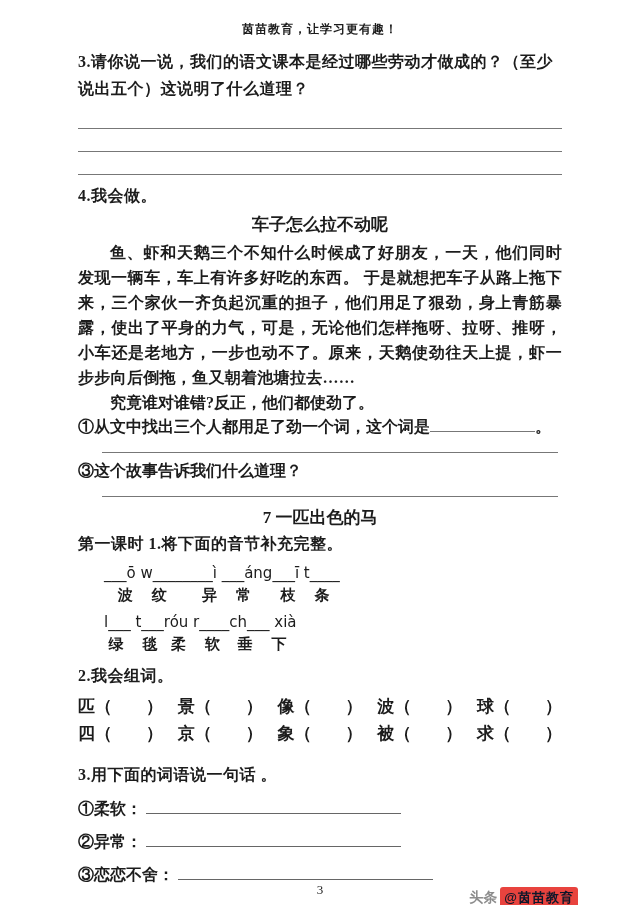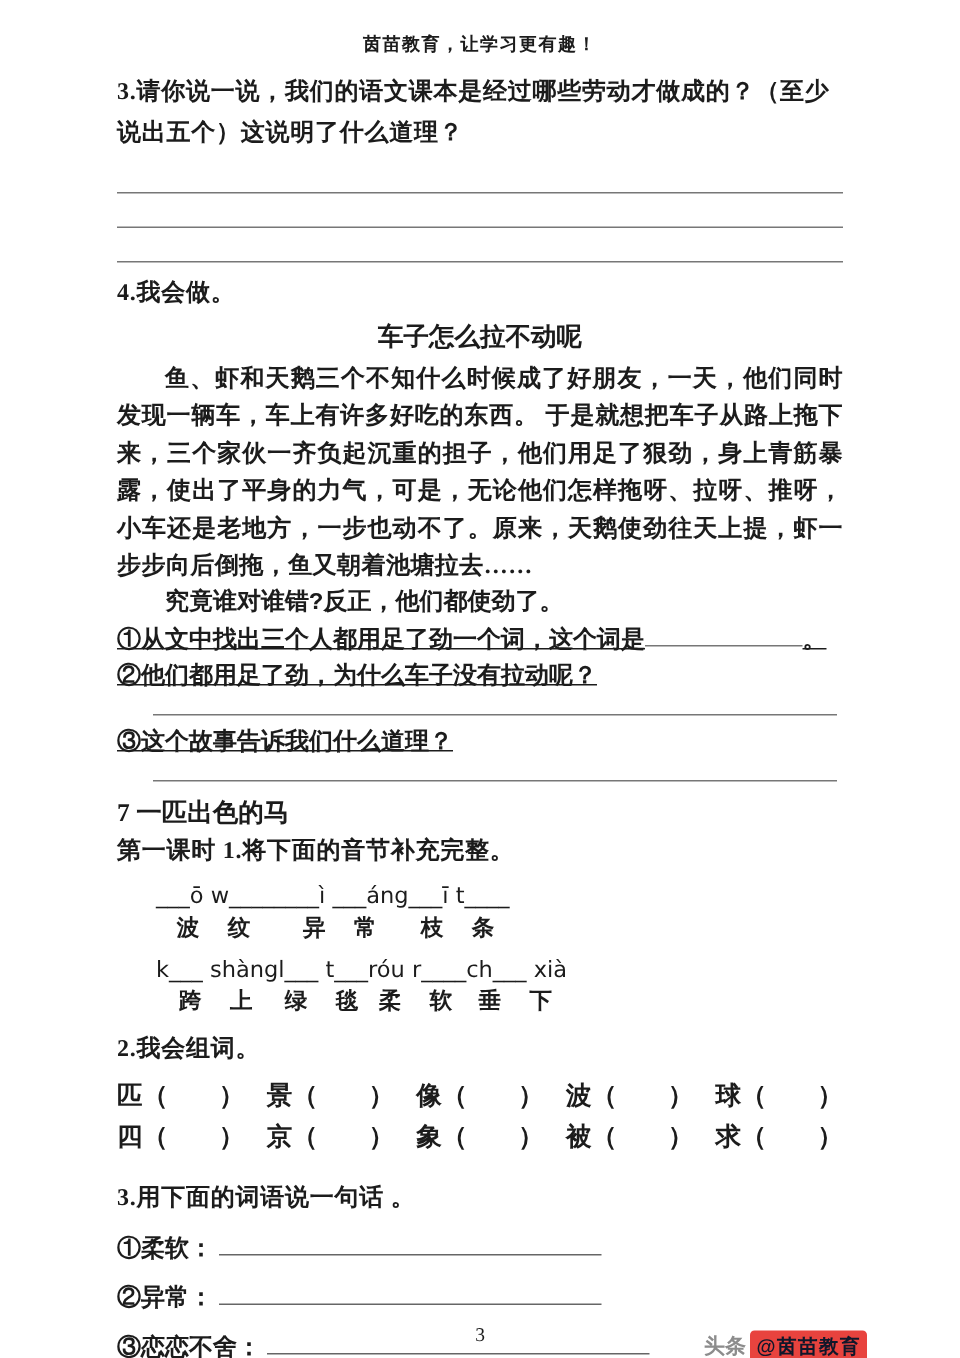--- a/index.html
+++ b/index.html
@@ -33,30 +33,30 @@
   .answer-line.indented { margin-left: 24px; margin-right: 4px; height: 14px; margin-bottom: 6px; }
   .section-label { margin-top: 7px; }
   .story-title { text-align: center; font-size: 17px; margin-top: 3px; }
   .story-paragraph {
     text-align: justify;
     text-indent: 2em;
     line-height: 25px;
     letter-spacing: 0.3px;
     margin-top: 2px;
   }
-  .story-closing { text-indent: 2em; line-height: 25px; font-family: Liberation Mono, monospace; }
-  .sub-row { line-height: 24px; text-decoration: underline; }
+  .story-closing { text-indent: 2em; line-height: 25px; }
+  .sub-row { line-height: 24px; }
   .inline-blank {
     display: inline-block;
     width: 105px;
     height: 1em;
     border-bottom: 1.5px solid #777;
     vertical-align: baseline;
   }
-  .lesson-title { text-align: left; font-size: 17px; margin-top: 8px; }
+  .lesson-title { text-align: center; font-size: 17px; margin-top: 8px; }
   .pinyin-rows { padding: 0 22px 0 26px; }
   .pinyin-row {
     display: flex;
     justify-content: flex-start;
     margin-top: 6px;
   }
   .pinyin-item { text-align: center; }
   .pinyin {
     font-family: "DejaVu Sans", "Liberation Sans", sans-serif;
     font-weight: normal;
@@ -126,21 +126,20 @@
       </div>
   </div>
 
   <div>
     <p class="q-text section-label">4.我会做。</p>
     <p class="story-title">车子怎么拉不动呢</p>
     <p class="story-paragraph">鱼、虾和天鹅三个不知什么时候成了好朋友，一天，他们同时发现一辆车，车上有许多好吃的东西。 于是就想把车子从路上拖下来，三个家伙一齐负起沉重的担子，他们用足了狠劲，身上青筋暴露，使出了平身的力气，可是，无论他们怎样拖呀、拉呀、推呀，小车还是老地方，一步也动不了。原来，天鹅使劲往天上提，虾一步步向后倒拖，鱼又朝着池塘拉去……</p>
     <p class="story-closing">究竟谁对谁错?反正，他们都使劲了。</p>
     <div>
         <div class="sub-row"><span>①从文中找出三个人都用足了劲一个词，这个词是</span><span class="inline-blank"></span><span>。</span></div>
-        <div class="sub-row"><span>②他们都用足了劲，为什么车子没有拉动呢？</span></div>
         <div class="answer-line indented"></div>
         <div class="sub-row"><span>③这个故事告诉我们什么道理？</span></div>
         <div class="answer-line indented"></div>
       </div>
   </div>
 
   <div>
     <p class="lesson-title">7 一匹出色的马</p>
     <p class="q-text">第一课时 1.将下面的音节补充完整。</p>
     <div class="pinyin-rows">
@@ -152,24 +151,20 @@
           <div class="pinyin-item">
             <div class="pinyin">____ì ___áng</div>
             <div class="hanzi">异　常</div>
           </div>
           <div class="pinyin-item">
             <div class="pinyin">___ī t____</div>
             <div class="hanzi">枝　条</div>
           </div>
         </div>
         <div class="pinyin-row">
-          <div class="pinyin-item">
-            <div class="pinyin">k___ shàng</div>
-            <div class="hanzi">跨　上</div>
-          </div>
           <div class="pinyin-item">
             <div class="pinyin">l___ t___</div>
             <div class="hanzi">绿　毯</div>
           </div>
           <div class="pinyin-item">
             <div class="pinyin">róu r____</div>
             <div class="hanzi">柔　软</div>
           </div>
           <div class="pinyin-item">
             <div class="pinyin">ch___ xià</div>

